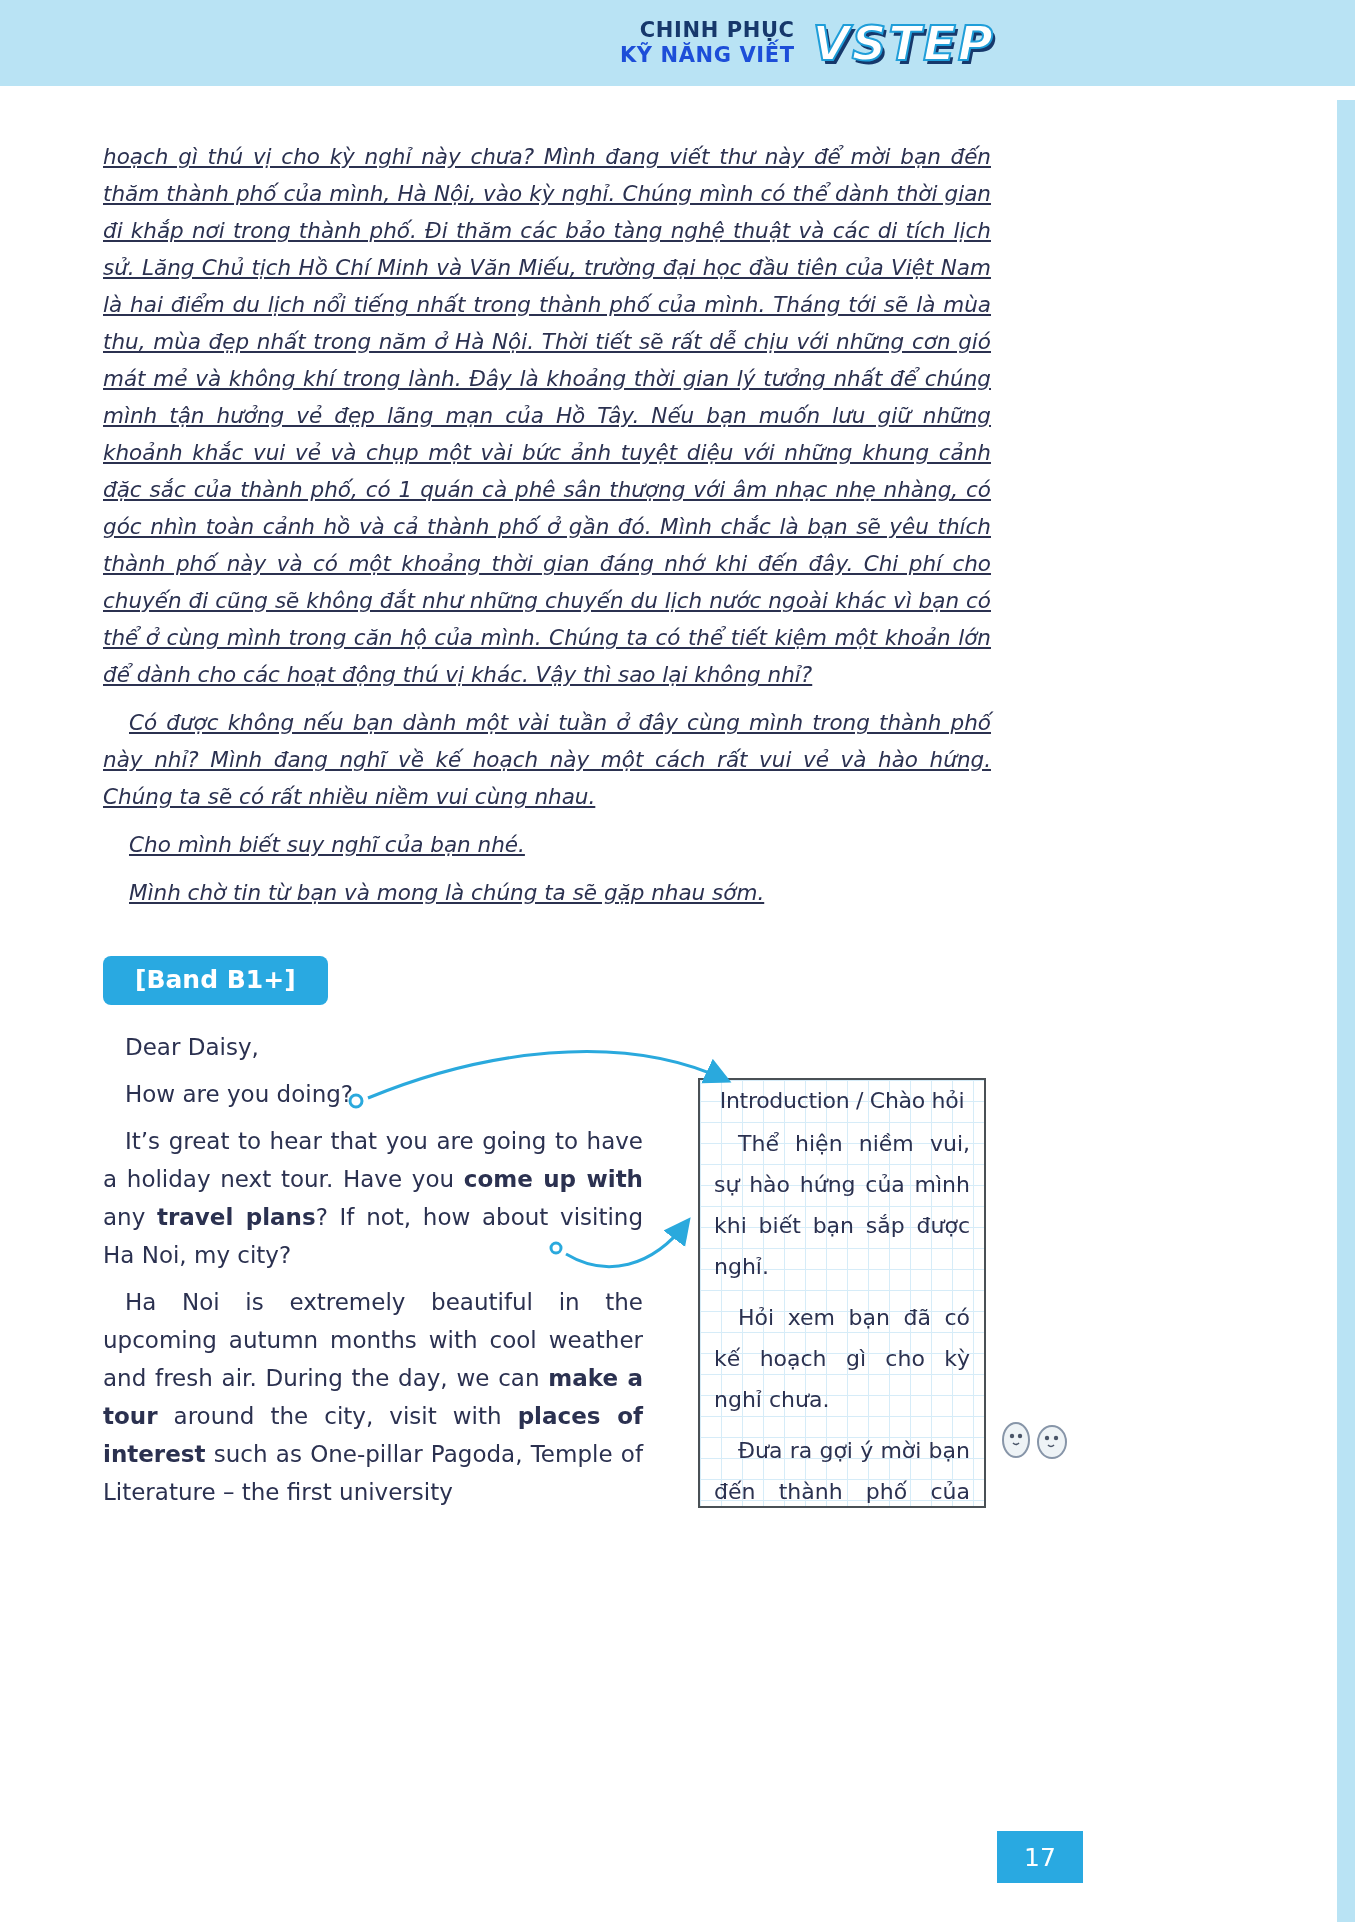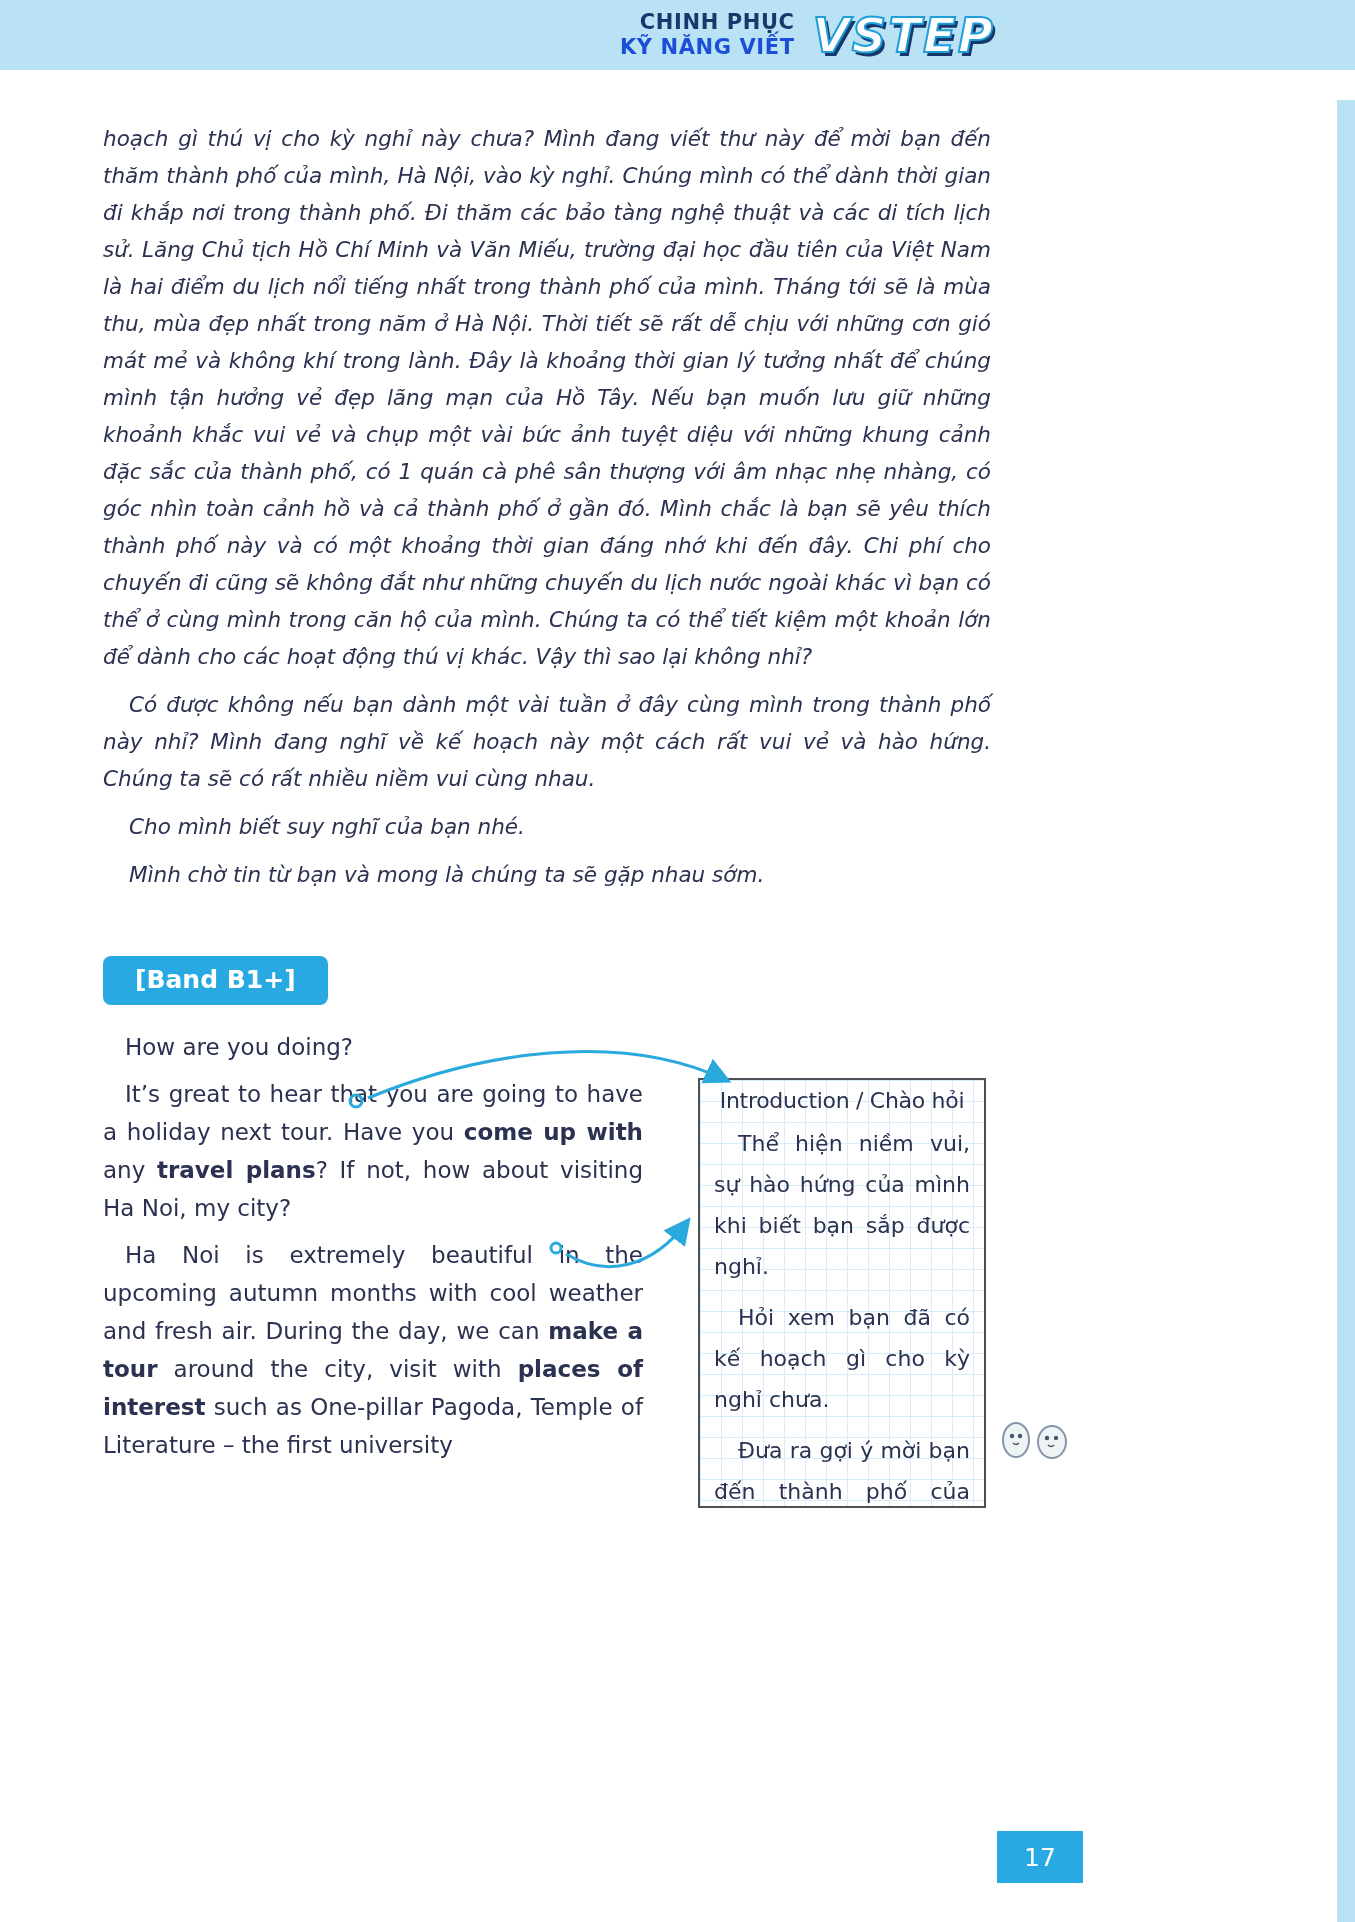--- a/index.html
+++ b/index.html
@@ -1,32 +1,32 @@
 <!DOCTYPE html>
 <html style="--accent-blue: #29a9e1; --header-band: #b9e3f4; --arrow: #2aa9dd; --text: #2b3150;"><head>
 <meta charset="utf-8">
 <style>
   html,body{margin:0;padding:0;background:#dfe3e6;}
   .page{position:relative;width:1355px;height:1922px;background:#ffffff;overflow:hidden;
         font-family:"DejaVu Sans",sans-serif;color:var(--text,#2b3150);margin:0 auto;}
 
   
-  .topbar{position:absolute;top:0;left:0;width:100%;height:70px;background:var(--header-band,#b9e3f4);
+  .topbar{position:absolute;top:0;left:0;width:100%;height:86px;background:var(--header-band,#b9e3f4);
           display:flex;align-items:center;justify-content:flex-end;box-sizing:border-box;padding-right:360px;}
   .hdr-titles{text-align:right;margin-right:18px;line-height:1.18;}
   .hdr-line1{color:#16386b;font-weight:bold;font-size:21px;letter-spacing:.6px;}
   .hdr-line2{color:#1d4ed8;font-weight:bold;font-size:21px;letter-spacing:.6px;}
   .logo{font-size:48px;font-weight:bold;font-style:italic;color:#ffffff;
         -webkit-text-stroke:2px #1f9ed9;text-shadow:3px 4px 0 #16386b;letter-spacing:2px;}
 
   
   .right-strip{position:absolute;top:100px;right:0;width:18px;height:1822px;background:var(--header-band,#b9e3f4);}
 
   
-  .viet{position:absolute;left:103px;top:120px;width:888px;}
+  .viet{position:absolute;left:103px;top:138px;width:888px;text-decoration:underline;}
   .vp{margin:0 0 11px;font-style:italic;font-size:21.5px;line-height:37px;text-align:justify;}
   .vp.ind{text-indent:26px;}
 
   
   .badge{position:absolute;left:103px;top:956px;background:var(--accent-blue,#29a9e1);color:#fff;
          font-weight:bold;font-size:25px;line-height:1;padding:11px 32px 13px;border-radius:8px;}
 
   
   .letter{position:absolute;left:103px;top:1028px;width:540px;}
   .lp{margin:0 0 9px;font-size:23px;line-height:38px;text-align:justify;text-indent:22px;}
@@ -69,20 +69,21 @@
   <section class="viet">
     <p class="vp">hoạch gì thú vị cho kỳ nghỉ này chưa? Mình đang viết thư này để mời bạn đến thăm thành phố của mình, Hà Nội, vào kỳ nghỉ. Chúng mình có thể dành thời gian đi khắp nơi trong thành phố. Đi thăm các bảo tàng nghệ thuật và các di tích lịch sử. Lăng Chủ tịch Hồ Chí Minh và Văn Miếu, trường đại học đầu tiên của Việt Nam là hai điểm du lịch nổi tiếng nhất trong thành phố của mình. Tháng tới sẽ là mùa thu, mùa đẹp nhất trong năm ở Hà Nội. Thời tiết sẽ rất dễ chịu với những cơn gió mát mẻ và không khí trong lành. Đây là khoảng thời gian lý tưởng nhất để chúng mình tận hưởng vẻ đẹp lãng mạn của Hồ Tây. Nếu bạn muốn lưu giữ những khoảnh khắc vui vẻ và chụp một vài bức ảnh tuyệt diệu với những khung cảnh đặc sắc của thành phố, có 1 quán cà phê sân thượng với âm nhạc nhẹ nhàng, có góc nhìn toàn cảnh hồ và cả thành phố ở gần đó. Mình chắc là bạn sẽ yêu thích thành phố này và có một khoảng thời gian đáng nhớ khi đến đây. Chi phí cho chuyến đi cũng sẽ không đắt như những chuyến du lịch nước ngoài khác vì bạn có thể ở cùng mình trong căn hộ của mình. Chúng ta có thể tiết kiệm một khoản lớn để dành cho các hoạt động thú vị khác. Vậy thì sao lại không nhỉ?</p>
     <p class="vp ind">Có được không nếu bạn dành một vài tuần ở đây cùng mình trong thành phố này nhỉ? Mình đang nghĩ về kế hoạch này một cách rất vui vẻ và hào hứng. Chúng ta sẽ có rất nhiều niềm vui cùng nhau.</p>
     <p class="vp ind">Cho mình biết suy nghĩ của bạn nhé.</p>
     <p class="vp ind">Mình chờ tin từ bạn và mong là chúng ta sẽ gặp nhau sớm.</p>
   </section>
 
   <div class="badge">[Band B1+]</div>
 
   <section class="letter">
+    <p class="lp">Dear Daisy,</p>
     <p class="lp">How are you doing?</p>
     <p class="lp"><span>It’s great to hear that you are going to have a holiday next tour. Have you </span><b>come up with</b><span> any </span><b>travel plans</b><span>? If not, how about visiting Ha Noi, my city?</span></p>
     <p class="lp"><span>Ha Noi is extremely beautiful in the upcoming autumn months with cool weather and fresh air. During the day, we can </span><b>make a tour</b><span> around the city, visit with </span><b>places of interest</b><span> such as One-pillar Pagoda, Temple of Literature – the first university</span></p>
   </section>
 
   <aside class="notes-box">
     <p class="note-title">Introduction / Chào hỏi</p>
     <p class="note-p">Thể hiện niềm vui, sự hào hứng của mình khi biết bạn sắp được nghỉ.</p>
     <p class="note-p">Hỏi xem bạn đã có kế hoạch gì cho kỳ nghỉ chưa.</p>
     <p class="note-p">Đưa ra gợi ý mời bạn đến thành phố của mình.</p>

